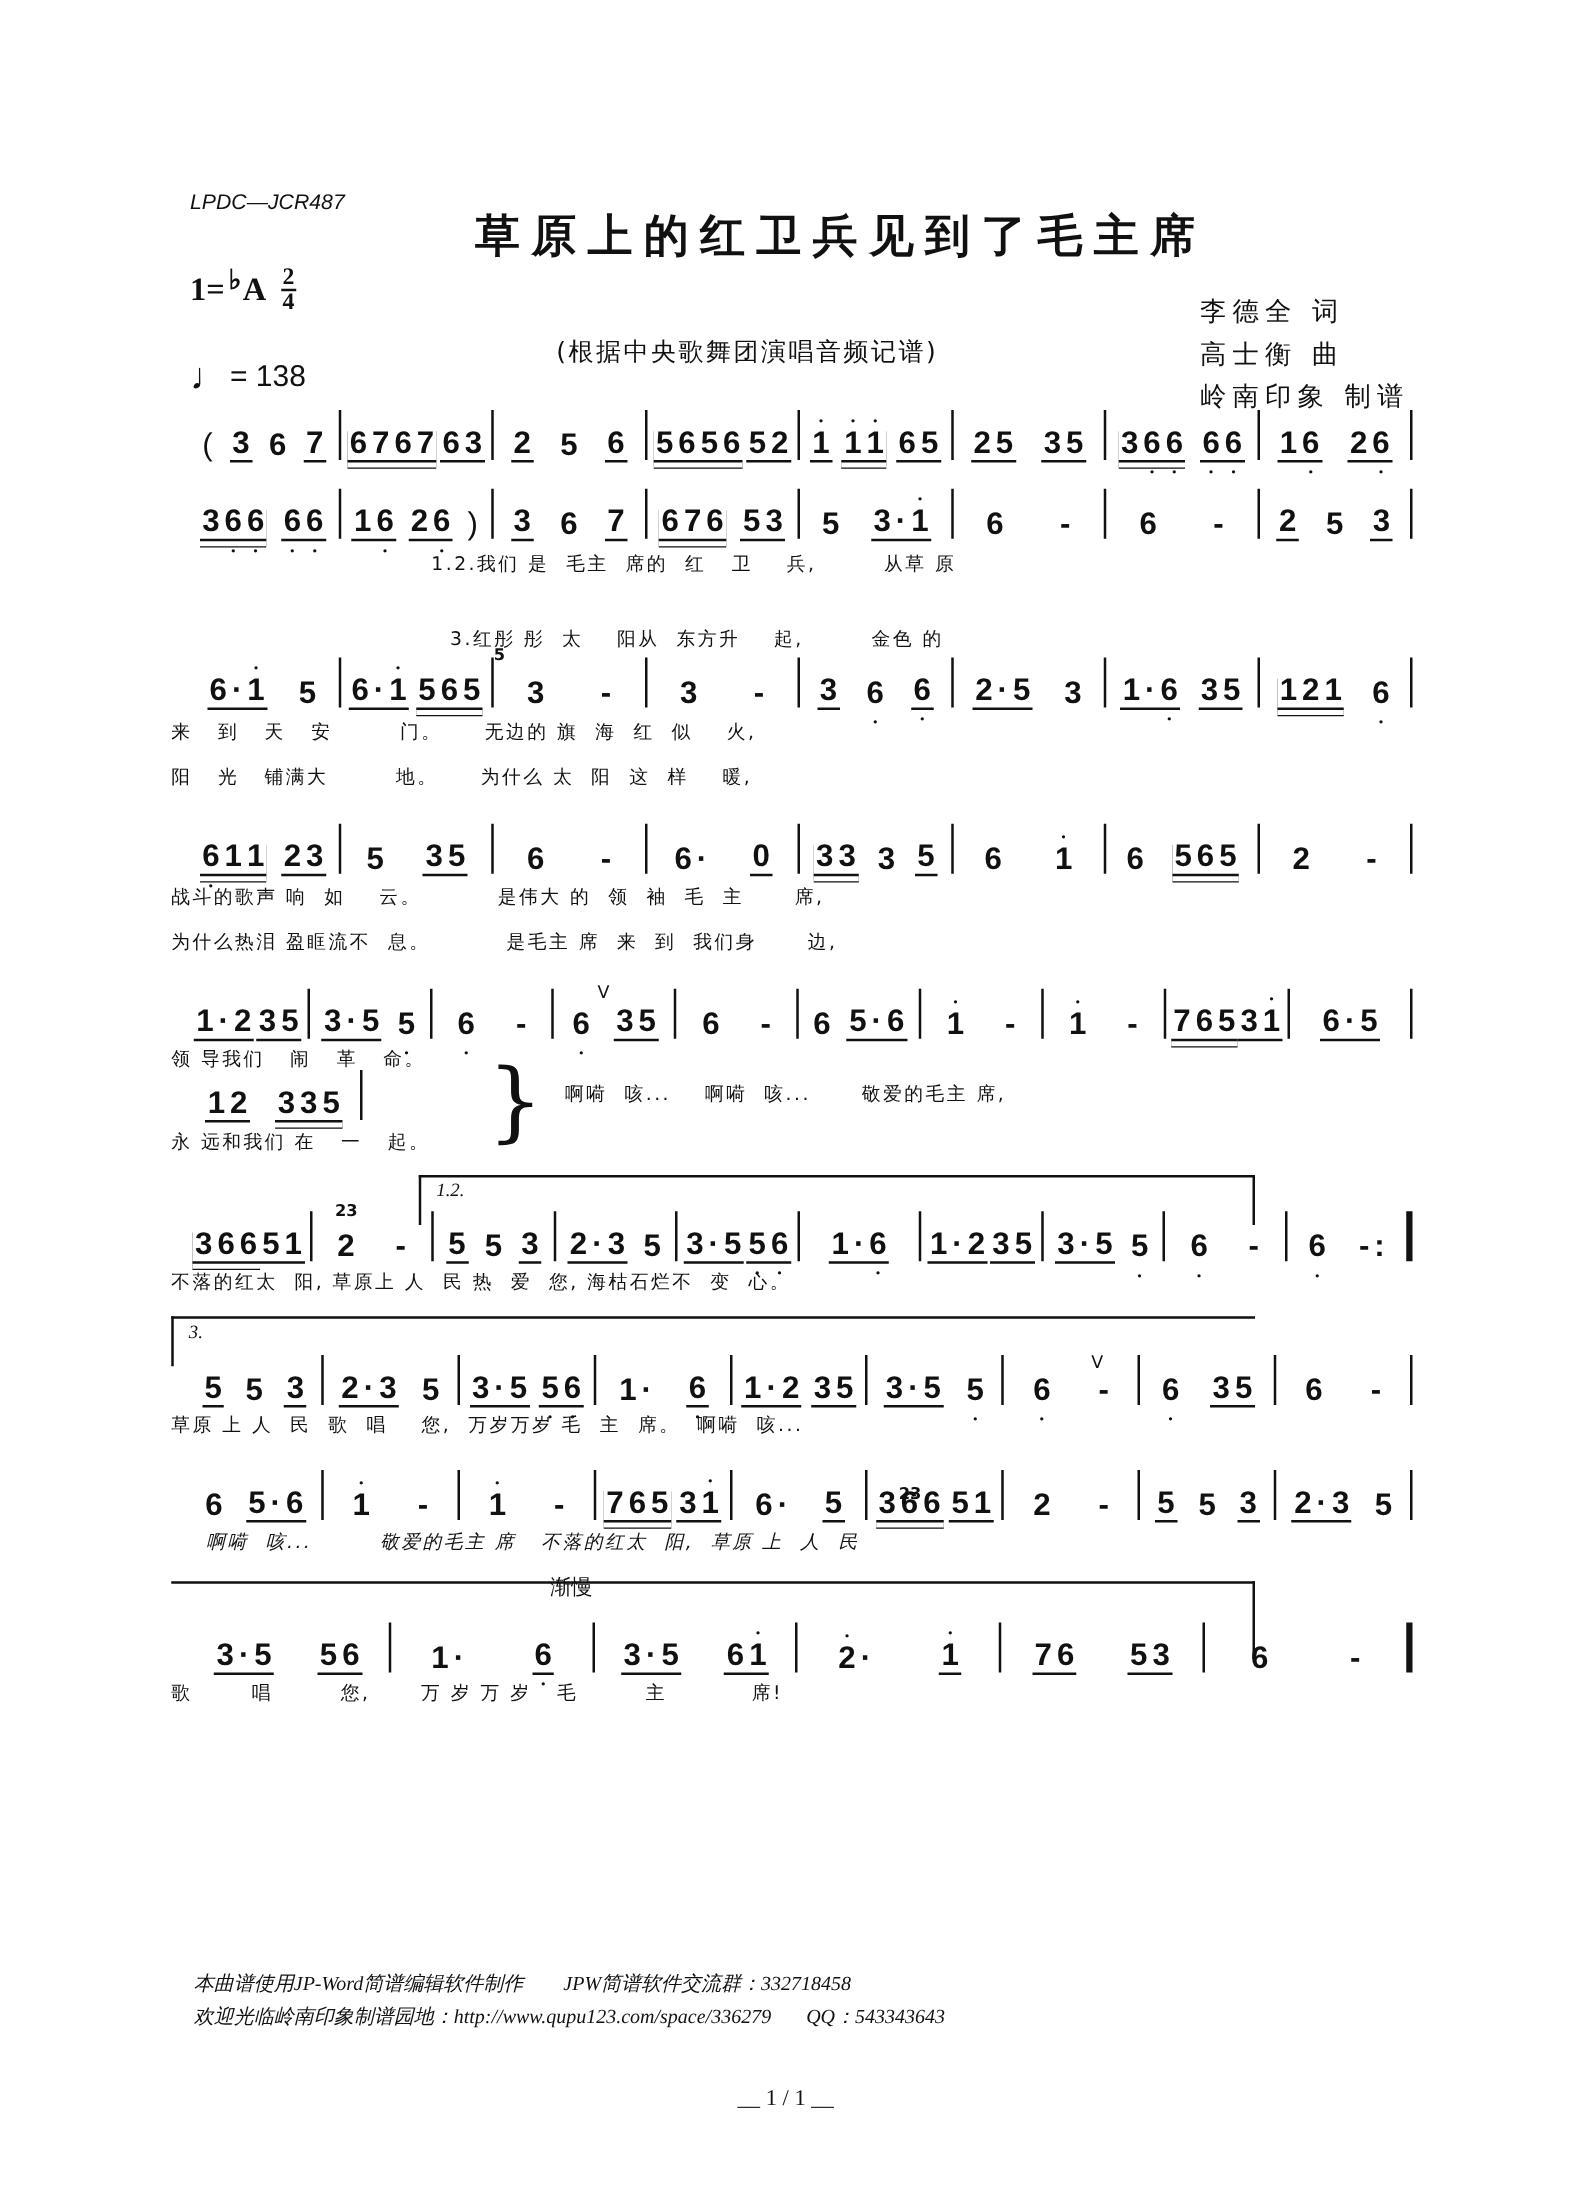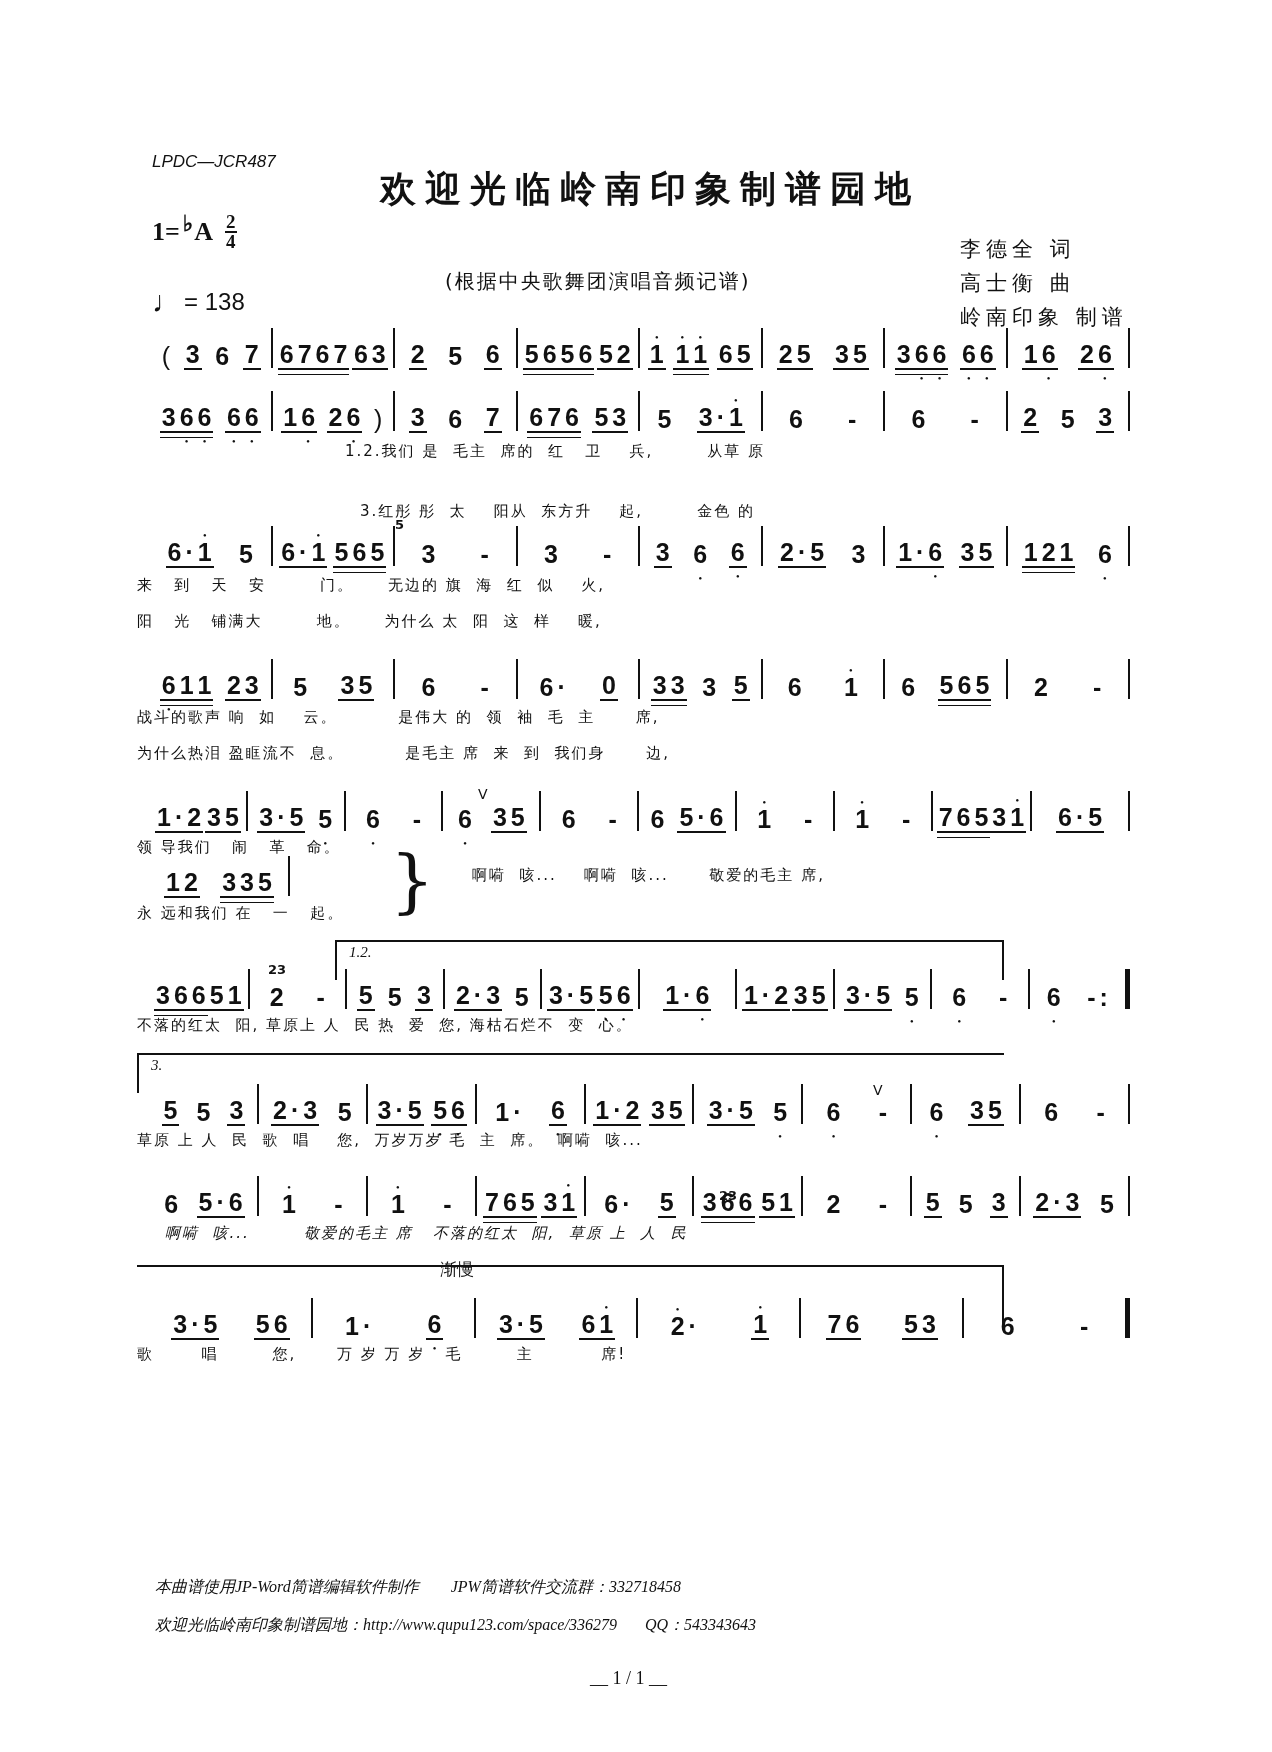--- a/index.html
+++ b/index.html
@@ -30,21 +30,21 @@
   .volta{position:absolute;border-top:2px solid #111;border-left:2px solid #111;height:38px;}
   .volta span{font-family:"Liberation Serif",serif;font-style:italic;font-size:15px;margin-left:12px;}
   .footer{left:155px;font-family:Liberation Serif, serif;font-style:italic;font-size:16px;white-space:pre;}
   .page{left:590px;top:1668px;font-family:"Liberation Serif",serif;font-size:18px;}
   .marking{position:absolute;font-size:17px;}
 </style>
 </head>
 <body>
 
 <div class="abs code">LPDC—JCR487</div>
-<div class="abs title">欢迎光临岭南印象制谱园地</div>
+<div class="abs title">草原上的红卫兵见到了毛主席</div>
 
 <div class="abs key">
   <span>1=</span>
   <span class="flat">♭</span>
   <span>A</span>
   <span class="frac">
     <span style="border-bottom:2px solid #111;padding:0 1px;">2</span>
     <span>4</span>
   </span>
 </div>
@@ -920,34 +920,34 @@
       <div class="bar"></div>
     </div>
     <div class="lyric" style="left: 345px; top: 442px;">1.2.我们 是  毛主  席的  红   卫    兵,        从草 原</div>
     <div class="lyric" style="left: 360px; top: 502px;">3.红彤 彤  太    阳从  东方升    起,        金色 的</div>
     <div class="lyric" style="left: 137px; top: 576px;">来   到   天   安        门。     无边的 旗  海  红  似    火,</div>
     <div class="lyric" style="left: 137px; top: 612px;">阳   光   铺满大        地。     为什么 太  阳  这  样    暖,</div>
     <div class="lyric" style="left: 137px; top: 708px;">战斗的歌声 响  如    云。         是伟大 的  领  袖  毛  主      席,</div>
     <div class="lyric" style="left: 137px; top: 744px;">为什么热泪 盈眶流不  息。         是毛主 席  来  到  我们身      边,</div>
     <div class="lyric" style="left: 137px; top: 838px;">领 导我们   闹   革   命。</div>
     <div class="lyric" style="left: 137px; top: 904px;">永 远和我们 在   一   起。</div>
-    <div class="lyric" style="left: 472px; top: 866px;">啊嗬  咳...    啊嗬  咳...      敬爱的毛主 席,</div>
+    <div class="lyric" style="left: 452px; top: 866px;">啊嗬  咳...    啊嗬  咳...      敬爱的毛主 席,</div>
     <div class="lyric" style="left: 137px; top: 1016px;">不落的红太  阳, 草原上 人  民 热  爱  您, 海枯石烂不  变  心。</div>
     <div class="lyric" style="left: 137px; top: 1131px;">草原 上 人  民  歌  唱    您,  万岁万岁 毛  主  席。  啊嗬  咳...</div>
     <div class="lyric" style="left: 165px; top: 1224px; font-style: italic;">啊嗬  咳...        敬爱的毛主 席   不落的红太  阳,  草原 上  人  民</div>
     <div class="lyric" style="left: 137px; top: 1345px;">歌       唱        您,      万 岁 万 岁   毛        主          席!</div>
     <div class="volta" style="left: 335px; top: 940px; width: 665px; border-right: 2px solid rgb(17, 17, 17);"><span>1.2.</span></div>
     <div class="volta" style="left: 137px; top: 1053px; width: 865px;"><span>3.</span></div>
     <div class="volta" style="left: 137px; top: 1265px; width: 865px; border-left: none; border-right: 2px solid rgb(17, 17, 17); height: 60px;"><span></span></div>
   </div>
 
 <div class="abs marking" style="left:440px;top:1258px;">渐慢</div>
 <div class="abs marking" style="left:395px;top:517px;font-size:13px;font-weight:bold;">5</div>
 <div class="abs marking" style="left:268px;top:962px;font-size:13px;font-weight:bold;">23</div>
 <div class="abs marking" style="left:719px;top:1188px;font-size:13px;font-weight:bold;">23</div>
 <div class="abs marking" style="left:478px;top:786px;font-size:14px;">V</div>
 <div class="abs marking" style="left:873px;top:1082px;font-size:14px;">V</div>
 
 <div class="abs" style="left:390px;top:846px;font-size:70px;line-height:70px;font-family:'DejaVu Serif',serif;">}</div>
 
 <div class="abs footer" style="top:1577px;">本曲谱使用JP-Word简谱编辑软件制作        JPW简谱软件交流群：332718458</div>
-<div class="abs footer" style="top:1603px;margin-top:12px;">欢迎光临岭南印象制谱园地：http://www.qupu123.com/space/336279       QQ：543343643</div>
+<div class="abs footer" style="top:1603px;">欢迎光临岭南印象制谱园地：http://www.qupu123.com/space/336279       QQ：543343643</div>
 <div class="abs page">__ 1 / 1 __</div>
 
 </body></html>

